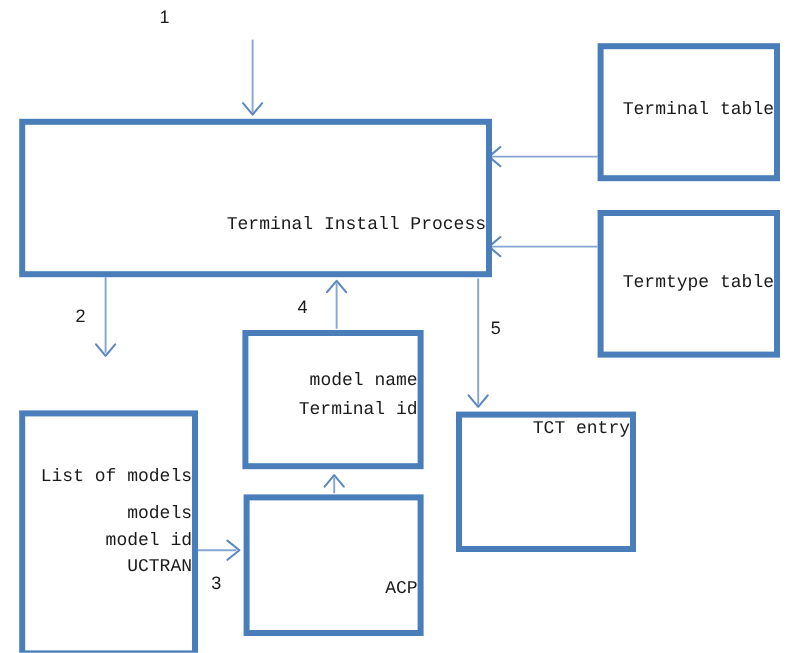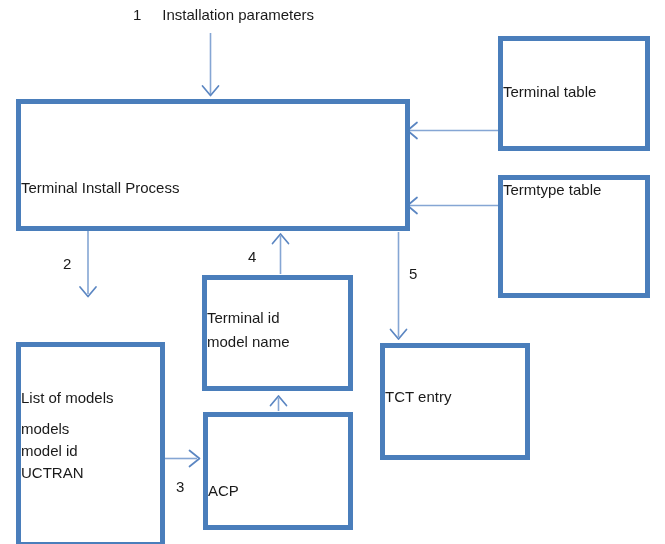--- a/index.html
+++ b/index.html
@@ -13,33 +13,34 @@
   html,body{width:665px;height:544px;background:var(--background);overflow:hidden;}
   body{font-family:"Liberation Sans",sans-serif;color:var(--text);position:relative;}
   .canvas{position:absolute;inset:0;width:665px;height:544px;}
   svg.arrows{position:absolute;left:0;top:0;width:665px;height:544px;}
   .arrow-line{stroke:var(--arrow-line);stroke-width:1.6;fill:none;}
   .arrow-head{stroke:var(--arrow-head);stroke-width:1.7;fill:none;stroke-linecap:round;stroke-linejoin:round;}
   .box{
     position:absolute;
     border:5px solid var(--box-border);
     background:var(--background);
-    display:flex;flex-direction:column;align-items:flex-start;
+    display:flex;flex-direction:column;align-items:flex-end;
     font-size:15px;line-height:20px;color:var(--text);
     text-align:center;
+    font-family:Liberation Mono, monospace;
   }
   .box-tip{left:16px;top:99px;width:394px;height:132px;padding-top:74px;}
   .box-terminal-table{left:498px;top:36px;width:152px;height:115px;padding-top:41px;}
-  .box-termtype-table{left:498px;top:175px;width:152px;height:123px;}
+  .box-termtype-table{left:498px;top:175px;width:152px;height:123px;padding-top:46px;}
   .box-list-models{left:16px;top:298px;width:149px;height:205px;padding-top:40px;line-height:22px;margin-top:44px;}
   .box-list-models .title{display:block;margin-bottom:9px;}
   .box-list-models .line{display:block;}
   .box-terminal-id{left:202px;top:275px;width:151px;height:116px;padding-top:26px;line-height:24px;}
   .box-acp{left:203px;top:412px;width:150px;height:118px;padding-top:64px;}
-  .box-tct{left:380px;top:343px;width:150px;height:117px;padding-top:39px;}
+  .box-tct{left:380px;top:343px;width:150px;height:117px;}
   .note{position:absolute;left:133px;top:6px;display:flex;gap:21px;font-size:15px;line-height:18px;}
   .step-label{position:absolute;font-size:15px;line-height:18px;}
   .step-2{left:63px;top:255px;}
   .step-3{left:176px;top:478px;}
   .step-4{left:248px;top:248px;}
   .step-5{left:409px;top:265px;}
 </style>
 </head>
 <body>
 
@@ -75,21 +76,20 @@
       <path class="arrow-head" d="M417,122.5 L407.5,130.5 L417,138.5"></path>
     </g>
     <g>
       <line class="arrow-line" x1="498" y1="205.5" x2="409" y2="205.5"></line>
       <path class="arrow-head" d="M417,197.5 L407.5,205.5 L417,213.5"></path>
     </g>
   </svg>
 
   <div class="note">
     <span>1</span>
-    <span>Installation parameters</span>
   </div>
 
   <span class="step-label step-2">2</span>
   <span class="step-label step-3">3</span>
   <span class="step-label step-4">4</span>
   <span class="step-label step-5">5</span>
 
   <div class="box box-tip">
     <span>Terminal Install Process</span>
   </div>
@@ -103,22 +103,22 @@
   </div>
 
   <div class="box box-list-models">
     <span class="title">List of models</span>
     <span class="line">models</span>
     <span class="line">model id</span>
     <span class="line">UCTRAN</span>
   </div>
 
   <div class="box box-terminal-id">
+    <span>model name</span>
     <span>Terminal id</span>
-    <span>model name</span>
   </div>
 
   <div class="box box-acp">
     <span>ACP</span>
   </div>
 
   <div class="box box-tct">
     <span>TCT entry</span>
   </div>
 

